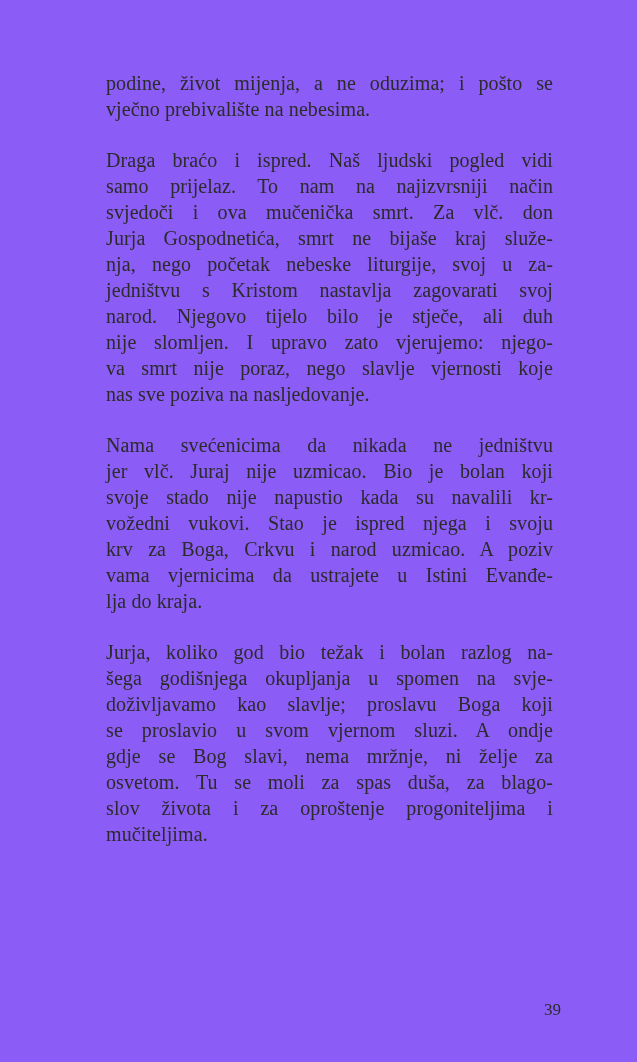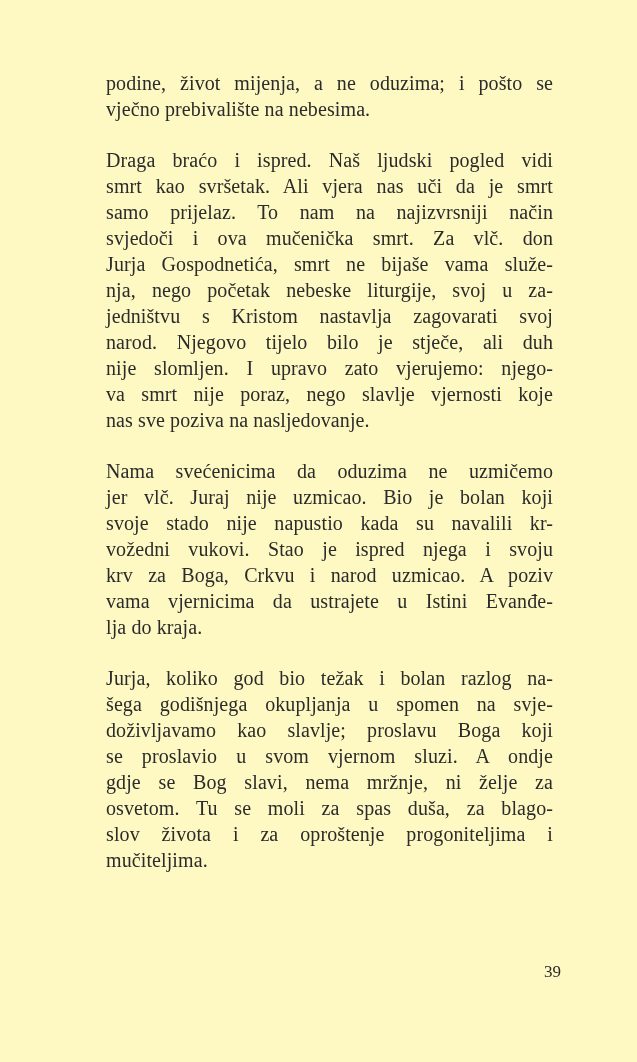--- a/index.html
+++ b/index.html
@@ -10,21 +10,21 @@
     width: 637px;
     height: 1062px;
     background: #ffffff;
     overflow: hidden;
     font-family: "Liberation Serif", "DejaVu Serif", serif;
   }
   .book-page {
     position: relative;
     width: 637px;
     height: 1062px;
-    background: #fef9c3;
+    background: #8b5cf6;
   }
   .text-block {
     position: absolute;
     left: 106px;
     top: 70px;
     width: 447px;
     color: #2b2b2b;
   }
   .paragraph {
     margin: 0 0 25px 0;
@@ -35,53 +35,52 @@
     text-align: justify;
     text-align-last: justify;
     letter-spacing: 0.1px;
     white-space: normal;
   }
   .line.last {
     text-align-last: left;
   }
   .folio {
     position: absolute;
-    top: 961px;
+    top: 999px;
     left: 106px;
     width: 455px;
     text-align: right;
     font-size: 17px;
     line-height: 22px;
     color: #2b2b2b;
   }
 </style>
 </head>
 <body>
 
 <div class="book-page">
   <div class="text-block" id="text-block">
       <div class="paragraph">
         <div class="line">podine, život mijenja, a ne oduzima; i pošto se</div>
         <div class="line last">vječno prebivalište na nebesima.</div>
       </div>
       <div class="paragraph">
         <div class="line">Draga braćo i ispred. Naš ljudski pogled vidi</div>
-        <div class="line">smrt kao svršetak. Ali vjera nas uči da je smrt</div>
         <div class="line">samo prijelaz. To nam na najizvrsniji način</div>
         <div class="line">svjedoči i ova mučenička smrt. Za vlč. don</div>
-        <div class="line">Jurja Gospodnetića, smrt ne bijaše vama služe-</div>
+        <div class="line">Jurja Gospodnetića, smrt ne bijaše kraj služe-</div>
         <div class="line">nja, nego početak nebeske liturgije, svoj u za-</div>
         <div class="line">jedništvu s Kristom nastavlja zagovarati svoj</div>
         <div class="line">narod. Njegovo tijelo bilo je stječe, ali duh</div>
         <div class="line">nije slomljen. I upravo zato vjerujemo: njego-</div>
         <div class="line">va smrt nije poraz, nego slavlje vjernosti koje</div>
         <div class="line last">nas sve poziva na nasljedovanje.</div>
       </div>
       <div class="paragraph">
-        <div class="line">Nama svećenicima da oduzima ne uzmičemo</div>
+        <div class="line">Nama svećenicima da nikada ne jedništvu</div>
         <div class="line">jer vlč. Juraj nije uzmicao. Bio je bolan koji</div>
         <div class="line">svoje stado nije napustio kada su navalili kr-</div>
         <div class="line">vožedni vukovi. Stao je ispred njega i svoju</div>
         <div class="line">krv za Boga, Crkvu i narod uzmicao. A poziv</div>
         <div class="line">vama vjernicima da ustrajete u Istini Evanđe-</div>
         <div class="line last">lja do kraja.</div>
       </div>
       <div class="paragraph">
         <div class="line">Jurja, koliko god bio težak i bolan razlog na-</div>
         <div class="line">šega godišnjega okupljanja u spomen na svje-</div>

